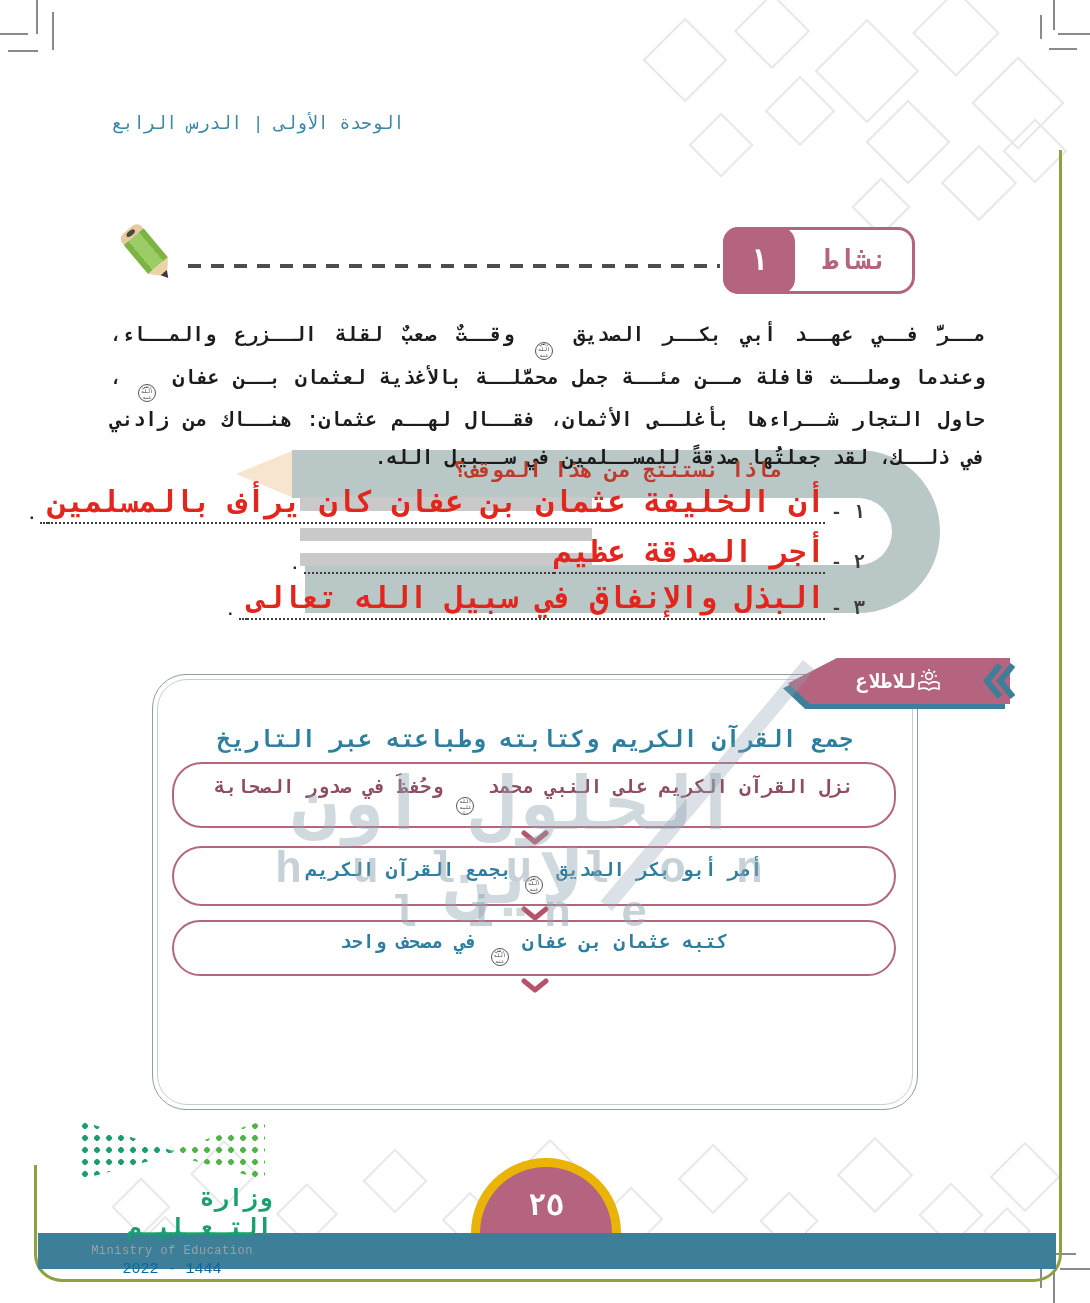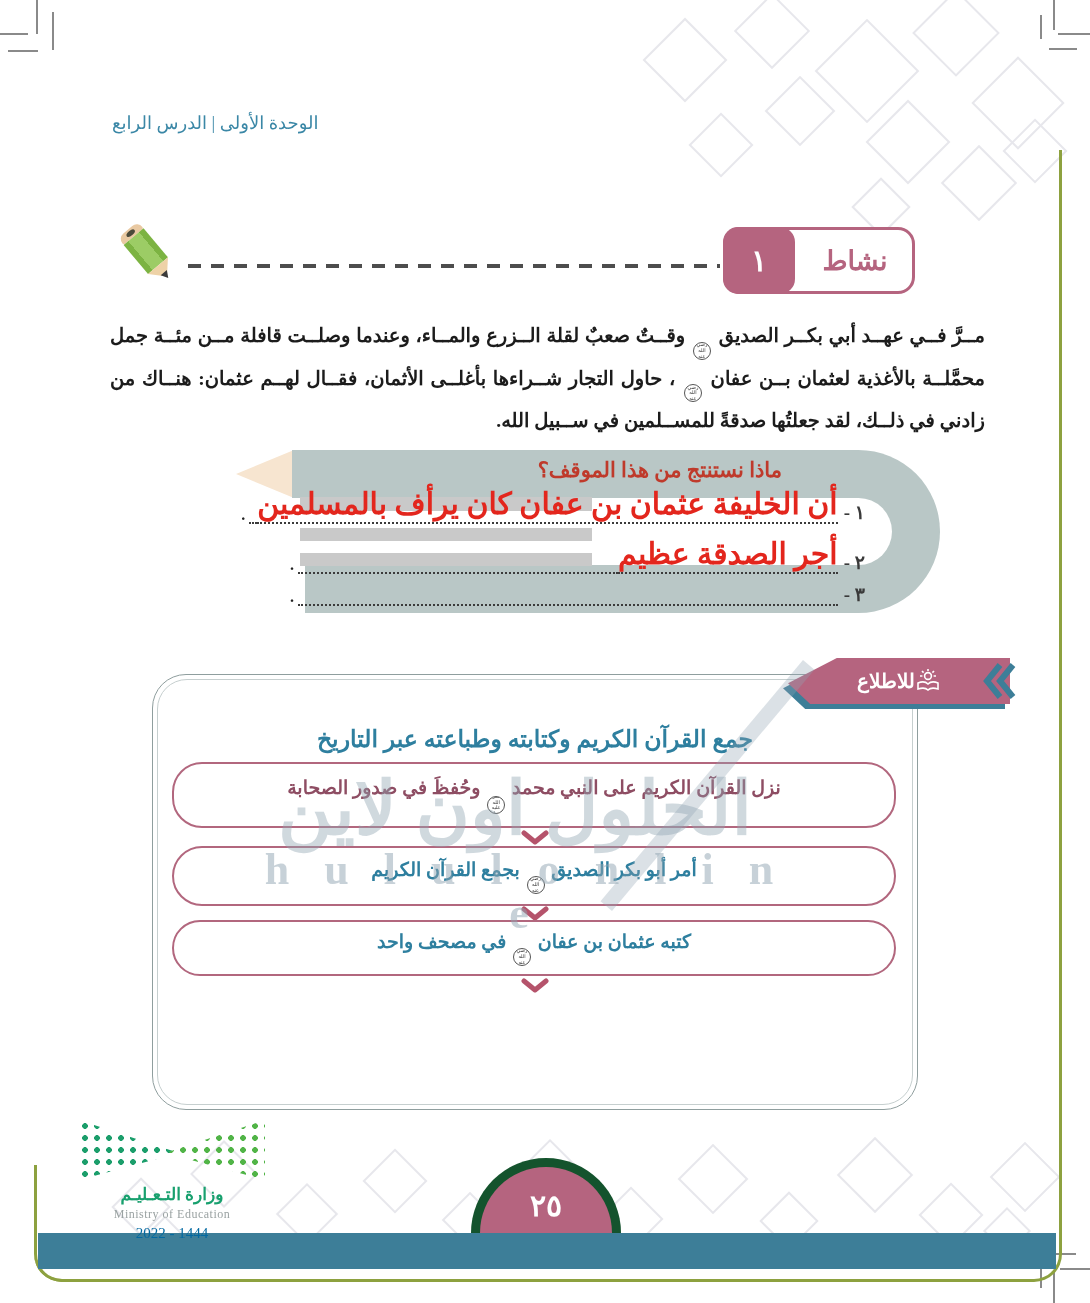--- a/index.html
+++ b/index.html
@@ -1,17 +1,17 @@
 <!DOCTYPE html>
 <html lang="ar"><head>
 <meta charset="utf-8">
 <style>
   html,body{margin:0;padding:0;background:#fff;}
   .page{position:relative;width:1090px;height:1303px;background:#ffffff;overflow:hidden;
-        font-family:Liberation Serif, serif;}
+        font-family:Liberation Mono, monospace;}
 
   
   .diamond{position:absolute;border:2px solid #e7e7ec;transform:rotate(45deg);z-index:0;}
 
   
   .mark{position:absolute;background:#8a8a8a;z-index:1;}
 
   
   .frame-main{position:absolute;left:34px;top:150px;width:1028px;height:1132px;box-sizing:border-box;
     border-right:3px solid #8da13f;border-bottom:3px solid #8da13f;border-radius:0 0 28px 28px;z-index:1;}
@@ -100,27 +100,27 @@
   .wm-lat{left:255px;top:848px;width:540px;font-size:44px;letter-spacing:12px;opacity:.5;line-height:1;}
 
   
   .logo{position:absolute;left:72px;top:1120px;width:200px;z-index:6;text-align:center;}
   .dots{position:relative;width:186px;height:60px;margin:0 auto;}
   .dots .tri{position:absolute;top:0;width:100px;height:60px;
     background-image:radial-gradient(circle,#1b9e6b 2.6px,transparent 3.1px);background-size:12px 12px;}
   .dots .tri.l{left:0;clip-path:polygon(0 0,100% 55%,0 100%);}
   .dots .tri.r{right:0;clip-path:polygon(100% 0,0 55%,100% 100%);
     background-image:radial-gradient(circle,#51b447 2.6px,transparent 3.1px);}
-  .logo .ar{color:#18a06e;font-size:17px;font-weight:bold;direction:rtl;margin-top:4px;}
+  .logo .ar{color:#18a06e;font-size:24px;font-weight:bold;direction:rtl;margin-top:4px;text-align:right;}
   .logo .en{color:#9aa2a2;font-size:12px;letter-spacing:.5px;margin-top:2px;}
   .logo .yr{color:#0369a1;font-size:15px;margin-top:3px;}
 
   
   .teal-bar{position:absolute;left:38px;top:1233px;width:1018px;height:36px;background:#3d7e98;z-index:3;}
-  .pnum-outer{position:absolute;left:471px;top:1158px;width:150px;height:75px;background:#14532d;
+  .pnum-outer{position:absolute;left:471px;top:1158px;width:150px;height:75px;background:#eab308;
     border-radius:150px 150px 0 0;z-index:4;}
   .pnum-inner{position:absolute;left:9px;top:9px;width:132px;height:66px;background:#b5647f;
     border-radius:132px 132px 0 0;display:flex;align-items:center;justify-content:center;padding-top:10px;box-sizing:border-box;}
   .pnum-inner .n{color:#fff;font-size:30px;font-weight:bold;}
 </style>
 </head>
 <body>
 
 <div class="page">
 
@@ -207,20 +207,21 @@
     <span class="dot">.</span>
   </div>
   <div class="answer" style="top:537px">
     <span class="no">٢ -</span>
     <span class="txt">أجر الصدقة عظيم</span>
     <span class="fill"></span>
     <span class="dot">.</span>
   </div>
   <div class="answer" style="top:583px">
     <span class="no">٣ -</span>
+    <span class="txt">البذل والإنفاق في سبيل الله تعالى</span>
     <span class="fill"></span>
     <span class="dot">.</span>
   </div>
 
   <div class="flow-card"></div>
 
   <div class="info-badge">
     <div class="shadow"></div>
     <div class="face">
       <span class="t">للاطلاع</span>

